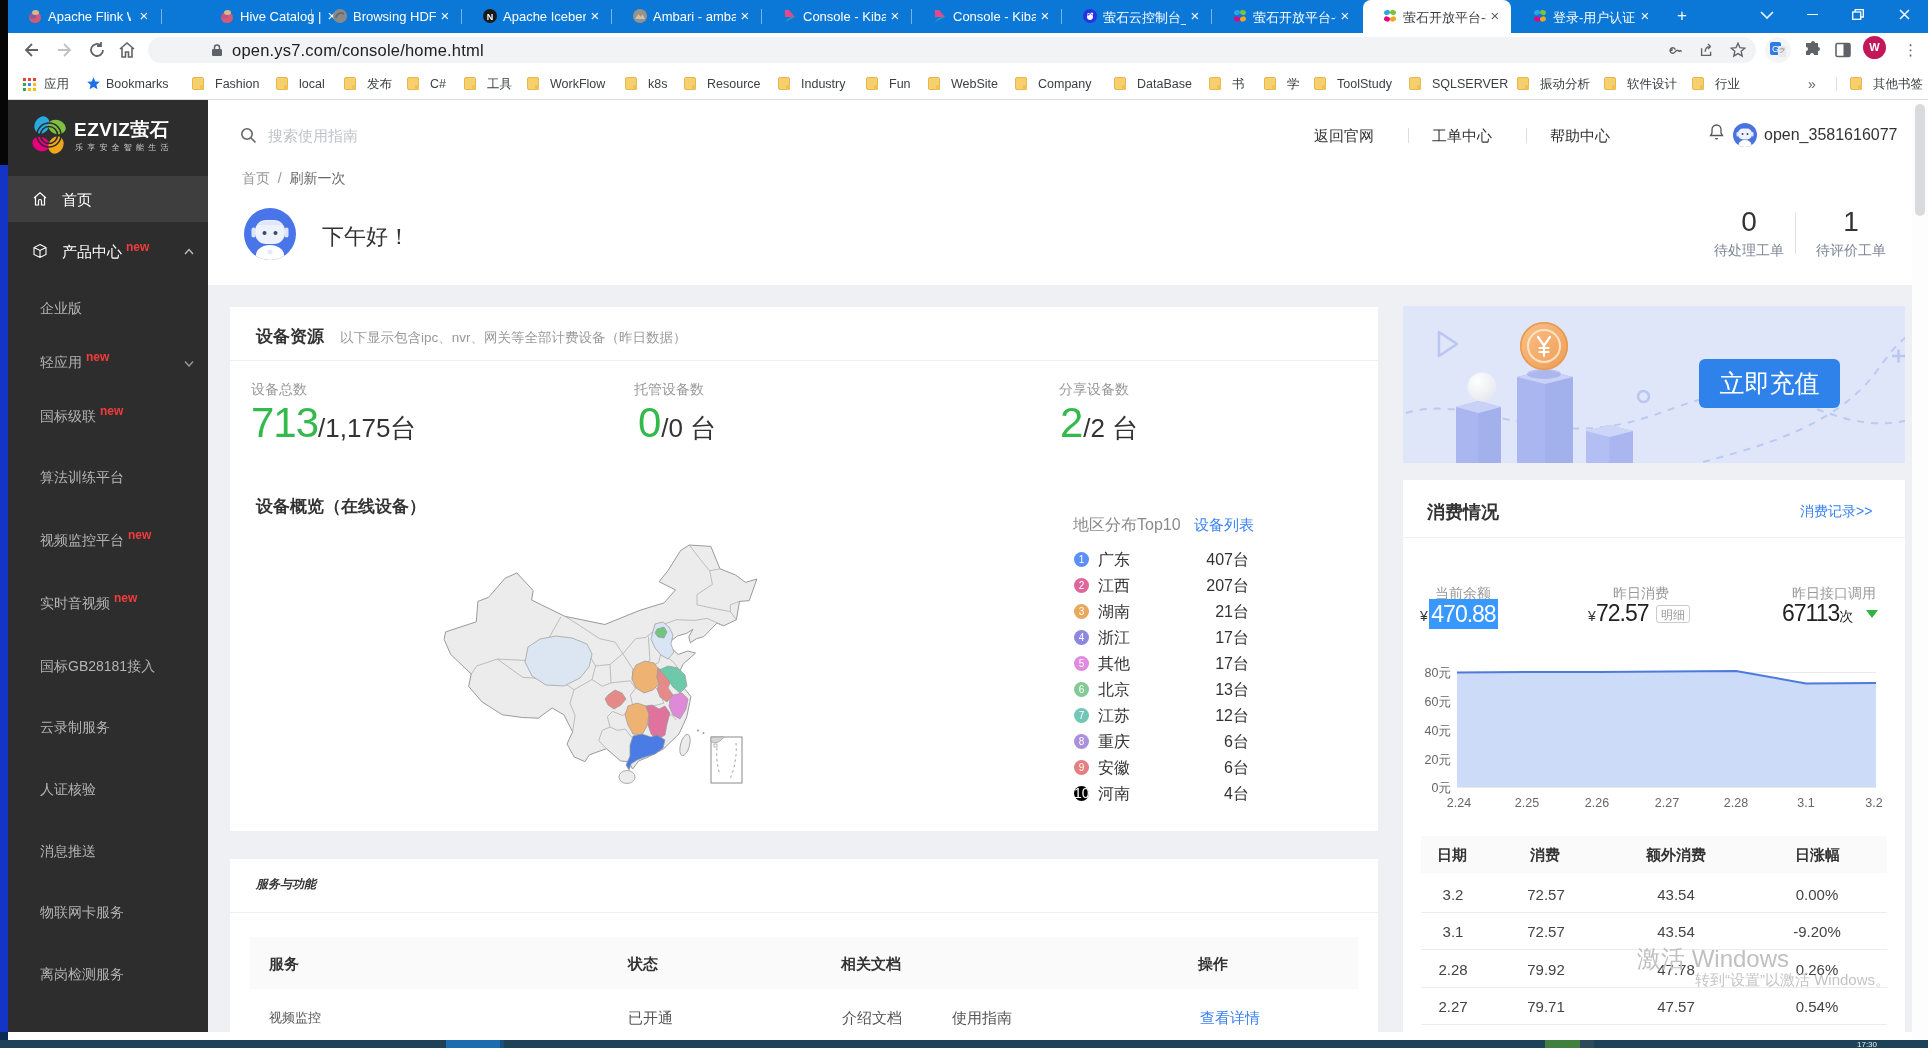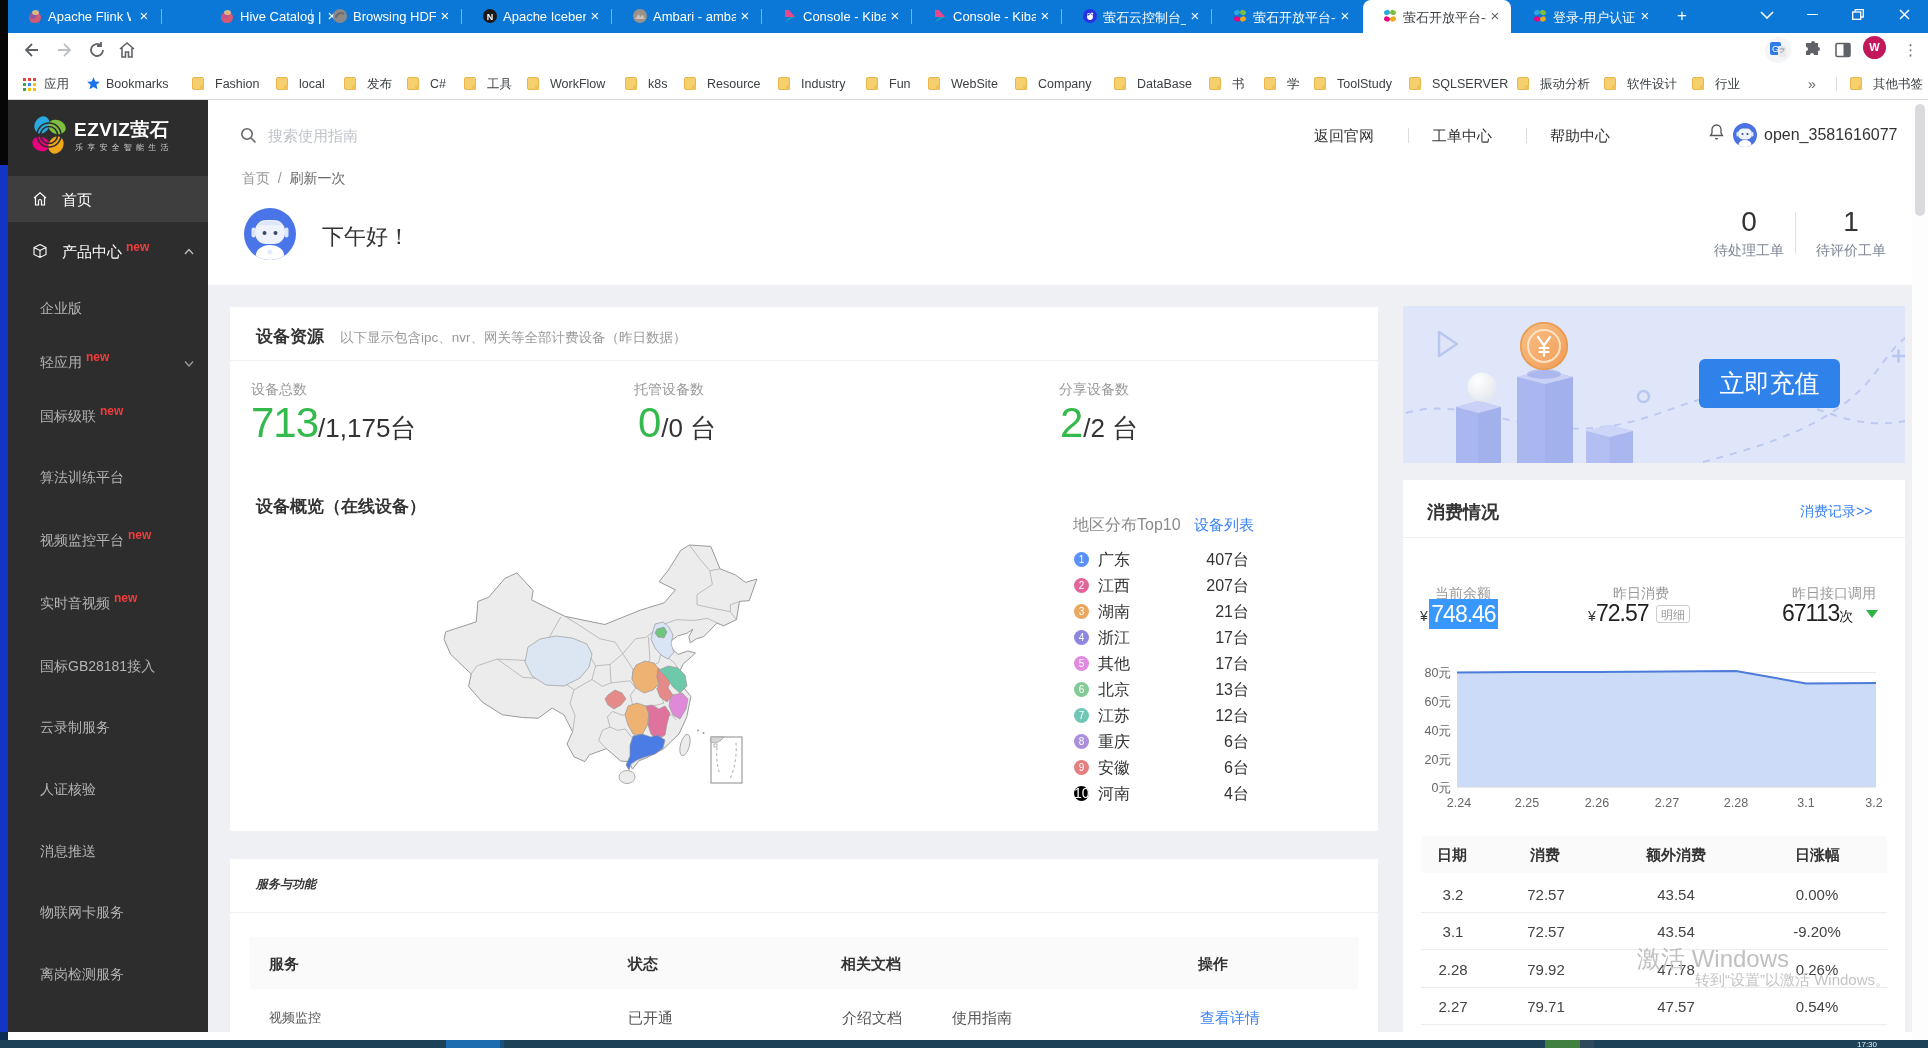--- a/index.html
+++ b/index.html
@@ -179,20 +179,37 @@
     </svg>
   <svg class="navic" style="left:55px" viewBox="0 0 20 20">
       <path d="M9 4 L15 10 L9 16 M15 10 H3" stroke="#bdc1c6" stroke-width="1.8" fill="none"></path>
     </svg>
   <svg class="navic" style="left:87px" viewBox="0 0 20 20">
       <path d="M16 10 a6 6 0 1 1 -2-4.5 M14 2 v4 h-4" stroke="#5f6368" stroke-width="1.8" fill="none"></path>
     </svg>
   <svg class="navic" style="left:117px" viewBox="0 0 20 20">
       <path d="M3 9 L10 3 L17 9 M5 8 V17 H8.5 V12 H11.5 V17 H15 V8" stroke="#5f6368" stroke-width="1.6" fill="none"></path>
     </svg>
+  <div id="omni">
+    <svg class="abs" style="left:62px;top:6px" width="14" height="14" viewBox="0 0 14 14">
+        <rect x="2" y="6" width="10" height="7" rx="1.2" fill="#5f6368"></rect>
+        <path d="M4.5 6 V4.5 a2.5 2.5 0 0 1 5 0 V6" stroke="#5f6368" stroke-width="1.5" fill="none"></path>
+      </svg>
+    <div class="url">open.ys7.com/console/home.html</div>
+    <svg class="abs" style="left:1518px;top:5px" width="17" height="17" viewBox="0 0 20 20">
+        <path d="M11 9 a3.2 3.2 0 1 0 0 2 l1.6-1 h1.8 l1.2 1 1.3-1 1.6 1.2 M6.2 10 a1 1 0 1 1 .01 0" stroke="#5f6368" stroke-width="1.6" fill="none"></path>
+      </svg>
+    <svg class="abs" style="left:1550px;top:4px" width="18" height="18" viewBox="0 0 20 20">
+        <path d="M4 8 V16 H14 V12" stroke="#5f6368" stroke-width="1.5" fill="none"></path>
+        <path d="M8 12 C8 8 10 6 14 6 M14 6 L11 3.2 M14 6 L11 8.8" stroke="#5f6368" stroke-width="1.5" fill="none"></path>
+      </svg>
+    <svg class="abs" style="left:1581px;top:4px" width="18" height="18" viewBox="0 0 20 20">
+        <path d="M10 2.5 L12.2 7.4 L17.5 8 L13.5 11.5 L14.7 16.8 L10 14 L5.3 16.8 L6.5 11.5 L2.5 8 L7.8 7.4 Z" stroke="#5f6368" stroke-width="1.5" fill="none"></path>
+      </svg>
+  </div>
   <circle class="abs"></circle>
   <svg class="abs" style="left:1764px;top:3px" width="28" height="28" viewBox="0 0 28 28">
       <circle cx="14" cy="14" r="13" fill="#f3f5f6"></circle>
       <rect x="6" y="6" width="11" height="13" rx="2" fill="#2f7ae5"></rect>
       <text x="11.5" y="15.5" font-size="9" fill="#fff" text-anchor="middle" font-family="Liberation Sans">G</text>
       <rect x="14" y="10" width="8" height="11" rx="1" fill="#e8eaed"></rect>
       <path d="M15.5 13 h5 M18 11.5 v1.5 M16 16 c1 .5 3 .5 4-3" stroke="#9aa0a6" stroke-width="1" fill="none"></path>
     </svg>
   <svg class="navic" style="left:1803px" viewBox="0 0 20 20">
       <path d="M8 3 a2 2 0 0 1 4 0 h3 v4 a2 2 0 0 1 0 4 v4 h-4 a2 2 0 0 0 -4 0 h-4 v-4 a2 2 0 0 0 0 -4 v-4 z" fill="#5f6368"></path>
@@ -575,21 +592,21 @@
 </svg>
 </div>
 
 <div class="card" id="cardC" style="left:1403px;top:480px;width:502px;height:552px;">
   <div class="abs ctitle" style="left:24px;top:20px;font-size:18px;">消费情况</div>
   <div class="abs blue" style="left:397px;top:23px;font-size:14px;">消费记录&gt;&gt;</div>
   <div class="abs" style="left:0;top:57px;width:502px;height:1px;background:#f0f0f0;"></div>
 
   <div class="abs gray" style="left:32px;top:105px;font-size:14px;">当前余额</div>
   <div class="abs" style="left:17px;top:128px;font-size:14px;color:#333;">¥</div>
-  <div class="abs" style="left:26px;top:119px;width:69px;height:30px;line-height:30px;text-align:center;background:#3898fd;color:#fff;font-size:23px;letter-spacing:-1px;">748.46</div>
+  <div class="abs" style="left:26px;top:119px;width:69px;height:30px;line-height:30px;text-align:center;background:#3898fd;color:#fff;font-size:23px;letter-spacing:-1px;">470.88</div>
   <div class="abs gray" style="left:210px;top:105px;font-size:14px;">昨日消费</div>
   <div class="abs" style="left:185px;top:128px;font-size:14px;color:#333;">¥</div>
   <div class="abs" style="left:193px;top:120px;font-size:23px;color:#222;letter-spacing:-1px;">72.57</div>
   <div class="abs" style="left:253px;top:125px;width:34px;height:18px;border:1px solid #ccc;border-radius:3px;font-size:12px;color:#999;text-align:center;line-height:18px;">明细</div>
   <div class="abs gray" style="left:389px;top:105px;font-size:14px;">昨日接口调用</div>
   <div class="abs" style="left:379px;top:120px;font-size:23px;color:#222;letter-spacing:-1px;">67113<span style="font-size:14px;letter-spacing:0;">次</span></div>
   <svg class="abs" style="left:463px;top:130px" width="12" height="8" viewBox="0 0 12 8">
       <path d="M0 0 H12 L6 8 Z" fill="#2fb344"></path>
     </svg>
 

